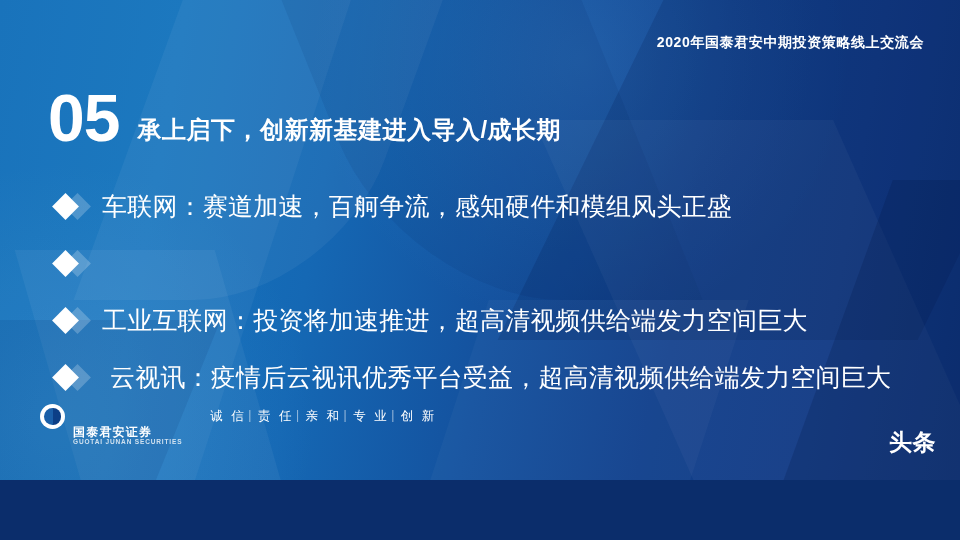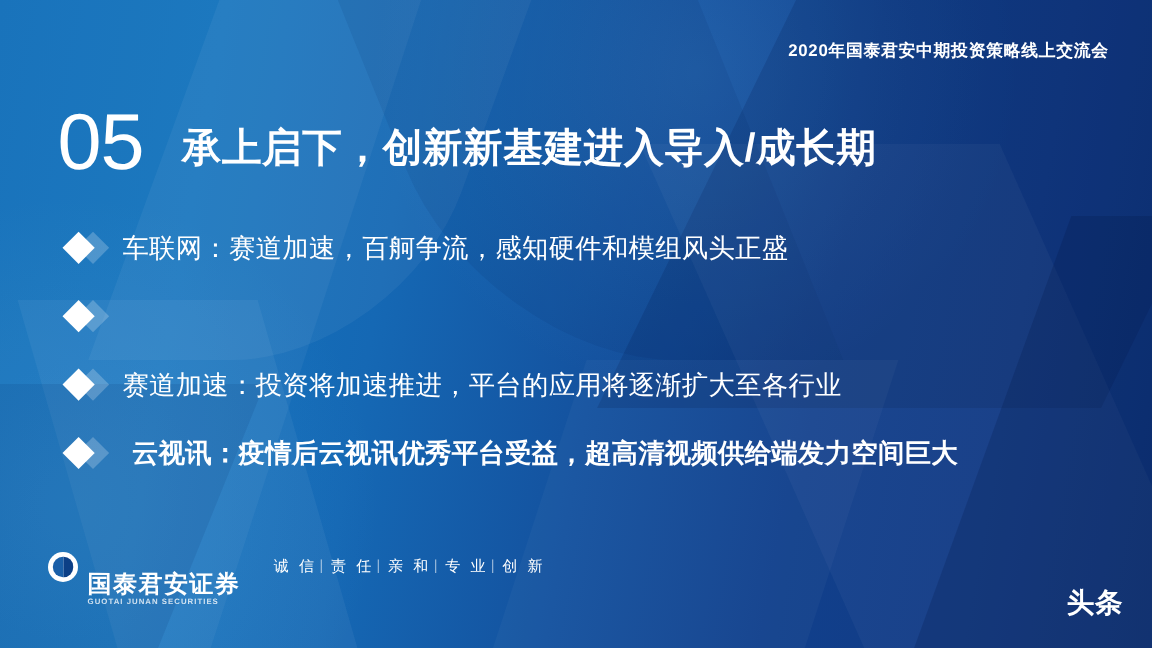--- a/index.html
+++ b/index.html
@@ -8,21 +8,21 @@
     padding: 0;
     background: #0b2d6b;
   }
   body {
     font-family: "Liberation Sans", "DejaVu Sans", sans-serif;
   }
 
   #slide {
     position: relative;
     width: 960px;
-    height: 540px;
+    height: 480px;
     overflow: hidden;
     background: linear-gradient(100deg,
         #0f6db8 0%,
         #1272bd 18%,
         #1568b4 34%,
         #14529f 52%,
         #11408c 70%,
         #123b85 85%,
         #0f3379 100%);
   }
@@ -150,29 +150,29 @@
     position: absolute;
     left: 48px;
     top: 88px;
     display: flex;
     align-items: flex-end;
     white-space: nowrap;
   }
   .section-number {
     color: #ffffff;
     font-size: 66px;
-    font-weight: normal;
+    font-weight: bold;
     line-height: 0.92;
     letter-spacing: -1px;
   }
   .section-title {
     color: #ffffff;
-    font-size: 33px;
-    font-weight: bold;
-    margin-left: 32px;
+    font-size: 24px;
+    font-weight: bold;
+    margin-left: 18px;
     padding-bottom: 3px;
     letter-spacing: 0.5px;
   }
 
   
   .bullets {
     position: absolute;
     left: 52px;
     top: 178px;
     width: 900px;
@@ -202,25 +202,25 @@
     position: absolute;
     left: 16px;
     top: 5px;
     width: 19px;
     height: 19px;
     background: rgba(255,255,255,0.22);
     transform: rotate(45deg);
   }
   .bullet-text {
     color: #ffffff;
-    font-size: 22px;
+    font-size: 25px;
     letter-spacing: 0.2px;
     margin-left: 4px;
   }
-  .bullet-row.indented .bullet-text { margin-left: 12px; font-weight: bold; }
+  .bullet-row.indented .bullet-text { margin-left: 12px; }
 
   
   .footer {
     position: absolute;
     left: 40px;
     bottom: 34px;
     display: flex;
     align-items: center;
   }
   .logo-mark {
@@ -251,21 +251,21 @@
     background: #0c3f86;
     border-top-right-radius: 8.5px 8.5px;
     border-bottom-right-radius: 8.5px 8.5px;
   }
   .logo-text {
     margin-left: 8px;
     line-height: 1.05;
   }
   .logo-cn {
     color: #ffffff;
-    font-size: 20px;
+    font-size: 12px;
     font-weight: bold;
     letter-spacing: 1.2px;
     margin-top: 39px;
   }
   .logo-en {
     color: rgba(255,255,255,0.78);
     font-size: 6.5px;
     font-weight: bold;
     letter-spacing: 0.85px;
     margin-top: 1px;
@@ -339,21 +339,21 @@
         <span class="diamond-ghost"></span>
         <span class="diamond"></span>
       </span>
     </div>
 
     <div class="bullet-row">
       <span class="diamond-wrap">
         <span class="diamond-ghost"></span>
         <span class="diamond"></span>
       </span>
-      <span class="bullet-text">赛道加速：投资将加速推进，平台的应用将逐渐扩大至各行业</span>
+      <span class="bullet-text">工业互联网：投资将加速推进，超高清视频供给端发力空间巨大</span>
     </div>
 
 
     <div class="bullet-row indented">
       <span class="diamond-wrap">
         <span class="diamond-ghost"></span>
         <span class="diamond"></span>
       </span>
       <span class="bullet-text">云视讯：疫情后云视讯优秀平台受益，超高清视频供给端发力空间巨大</span>
     </div>

